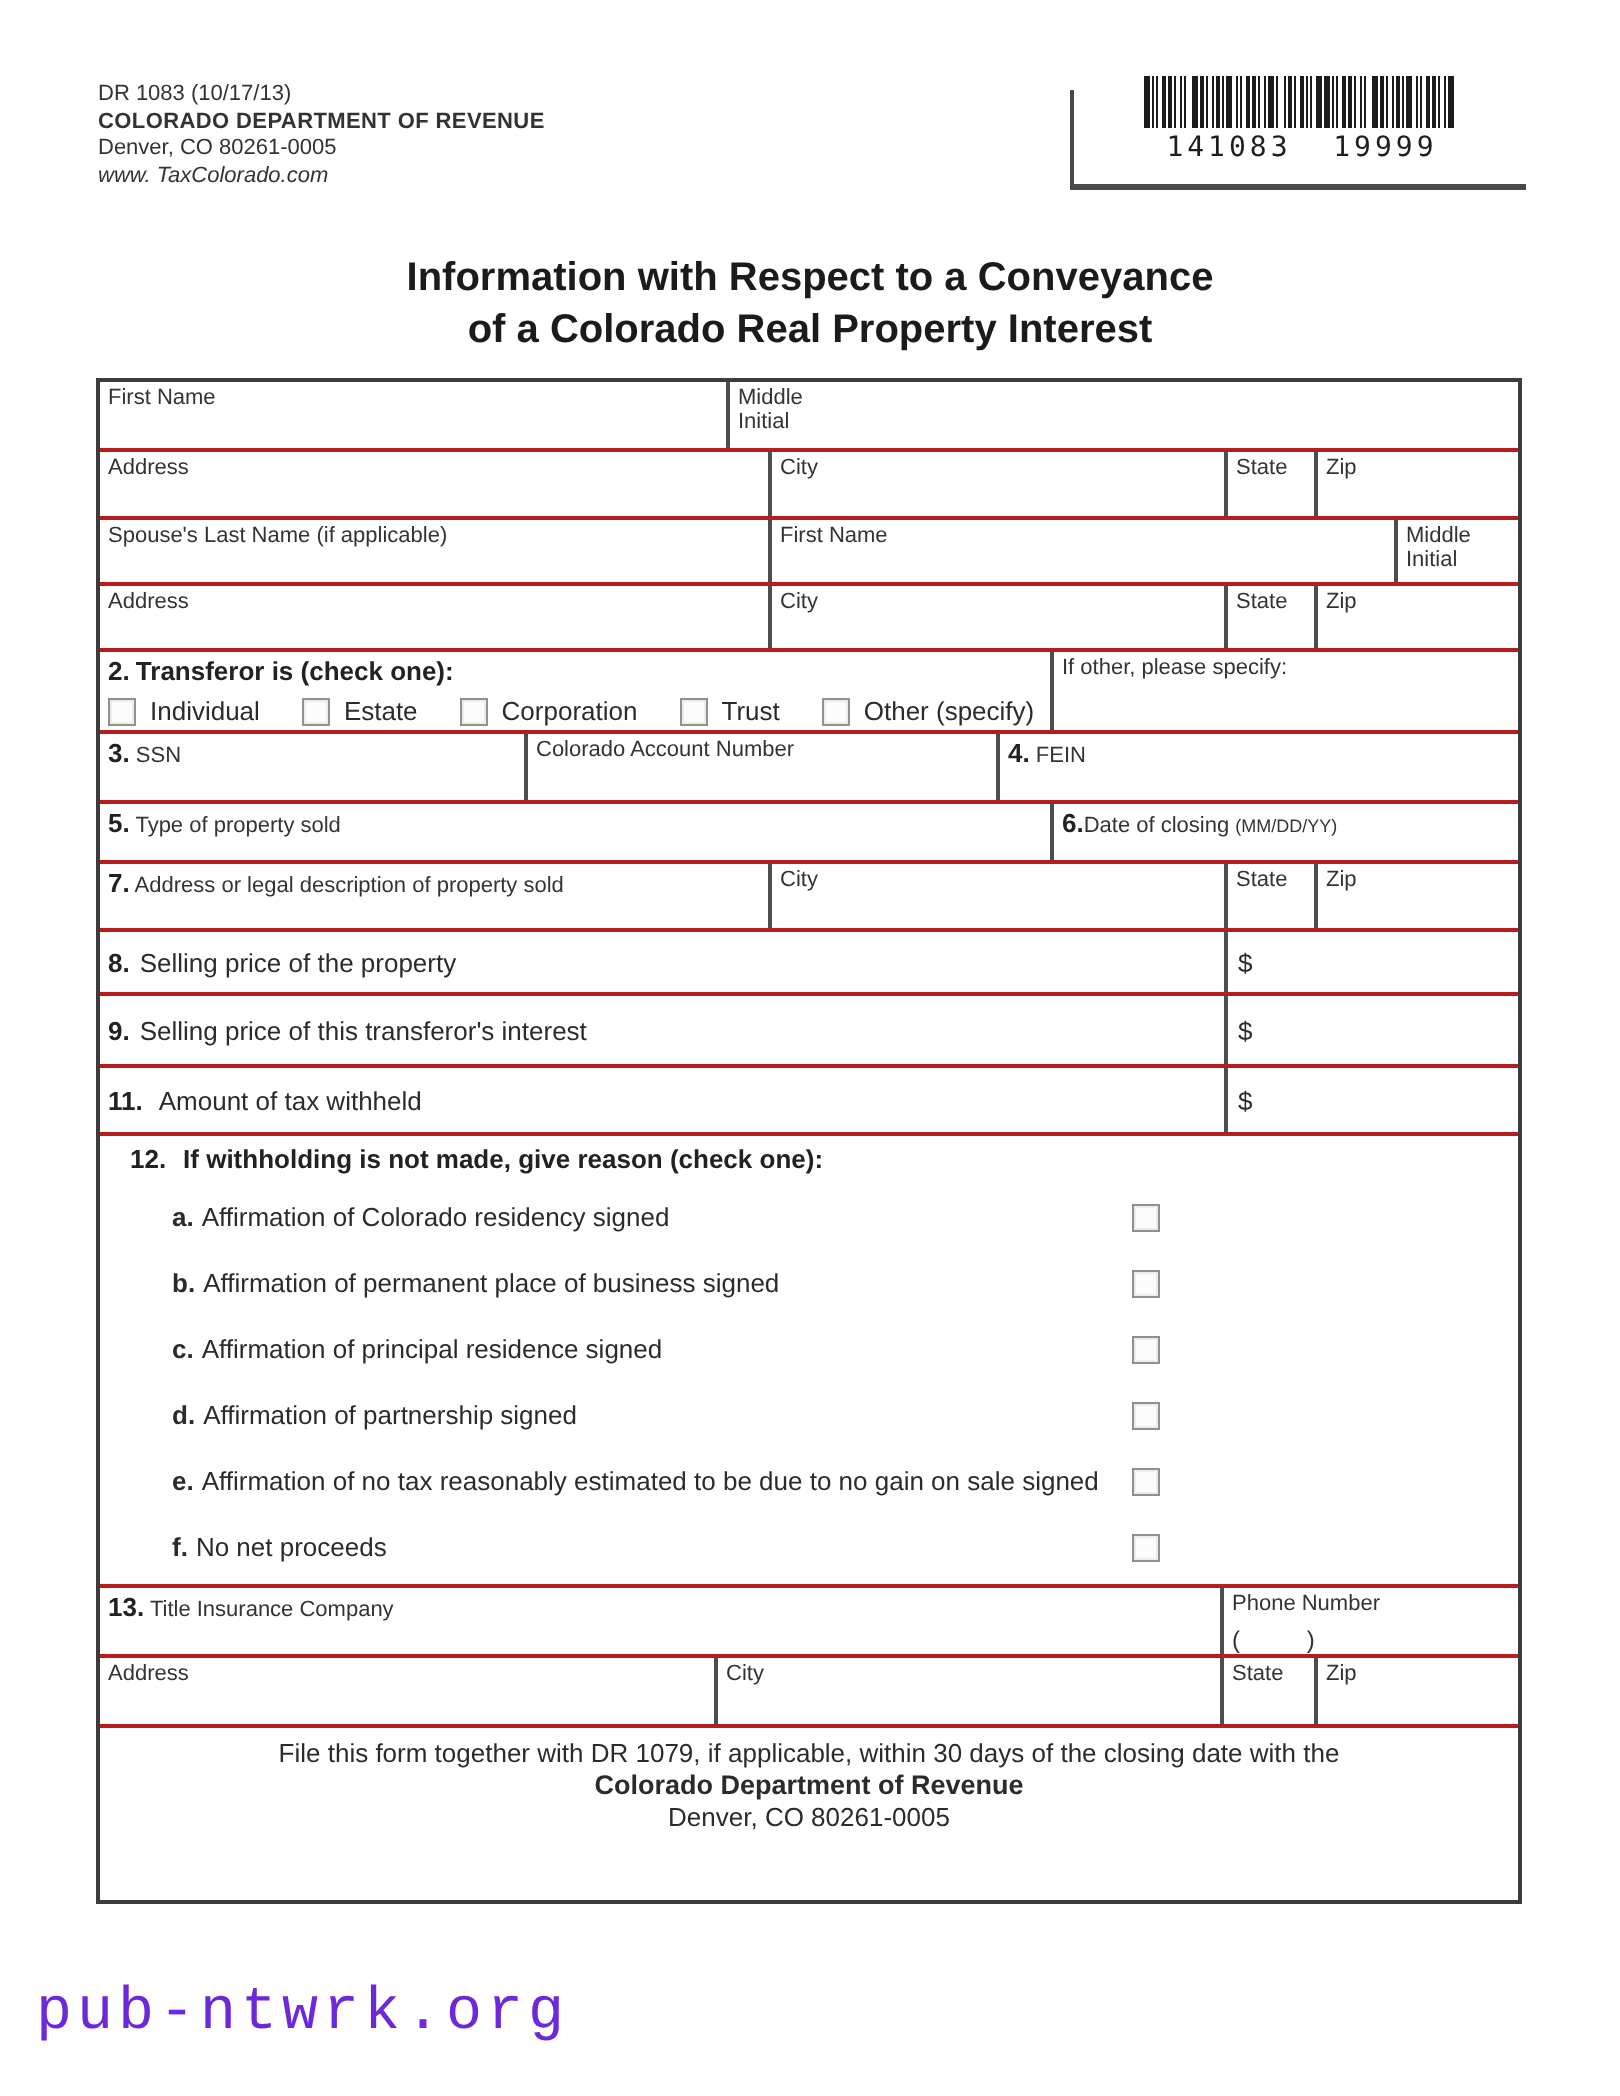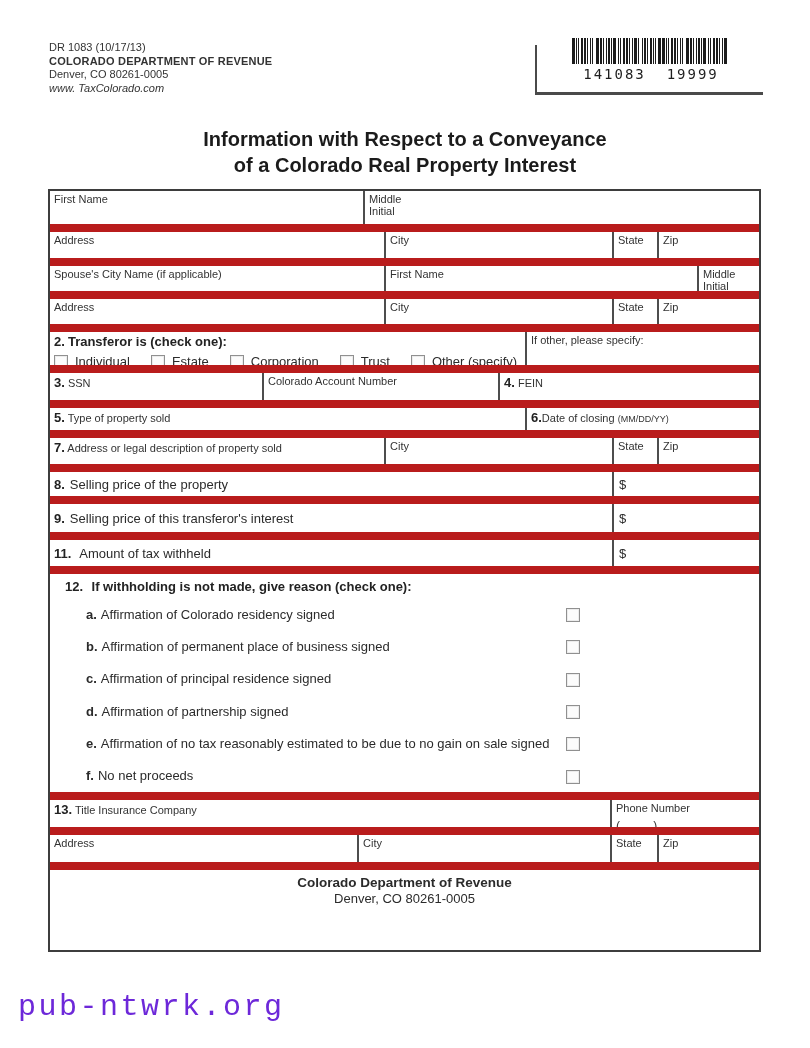--- a/index.html
+++ b/index.html
@@ -16,21 +16,21 @@
   .barcode{position:absolute;left:572px;top:38px;width:157px;height:26px;}
   .bdigits{position:absolute;left:560px;top:66px;width:182px;text-align:center;
     font-family:"DejaVu Sans Mono", monospace;font-size:14px;letter-spacing:2px;
     color:#1e1e1e;white-space:pre;}
   
   .title{position:absolute;left:0;right:0;top:126px;text-align:center;
     font-weight:bold;font-size:20px;line-height:26px;color:#1b1b1b;}
   
   .form{position:absolute;left:48px;top:189px;width:713px;height:763px;
     border:2px solid #3d3d3d;box-sizing:border-box;display:flex;flex-direction:column;}
-  .row{display:flex;box-sizing:border-box;border-top:8px solid #b91c1c;flex:0 0 auto;}
+  .row{display:flex;box-sizing:border-box;border-top:2px solid #b91c1c;flex:0 0 auto;}
   .row:first-child{border-top:none;}
   .cell{box-sizing:border-box;border-left:2px solid #4d4d4d;padding:2px 4px;
     font-size:11px;color:#333;overflow:hidden;}
   .cell:first-child{border-left:none;}
   .bignum{font-weight:bold;font-size:13px;color:#222;}
   .biglabel{font-size:13px;color:#2b2b2b;}
   .boldlabel{font-weight:bold;font-size:13px;color:#222;}
   .smallnote{font-size:9px;}
   .vcenter{display:flex;align-items:center;}
   .cb{display:inline-block;width:12px;height:12px;background:#fcfcfc;
@@ -143,21 +143,21 @@
     <div class="cell" style="width:45px">
       <span>State</span>
     </div>
     <div class="cell" style="width:102px">
       <span>Zip</span>
     </div>
   </div>
 
   <div class="row" style="height:33px">
     <div class="cell" style="width:334px">
-      <span>Spouse's City Name (if applicable)</span>
+      <span>Spouse's Last Name (if applicable)</span>
     </div>
     <div class="cell" style="width:313px">
       <span>First Name</span>
     </div>
     <div class="cell" style="width:62px">
       <span>Middle Initial</span>
     </div>
   </div>
 
   <div class="row" style="height:33px">
@@ -339,20 +339,21 @@
     <div class="cell" style="width:47px">
       <span>State</span>
     </div>
     <div class="cell" style="width:102px">
       <span>Zip</span>
     </div>
   </div>
 
   <div class="row" style="flex:1 1 auto">
     <div class="footcell">
+      <div>File this form together with DR 1079, if applicable, within 30 days of the closing date with the</div>
       <div class="b">Colorado Department of Revenue</div>
       <div>Denver, CO 80261-0005</div>
     </div>
   </div>
 
 </div>
 
 <div class="wm">pub-ntwrk.org</div>
 
 </body></html>

